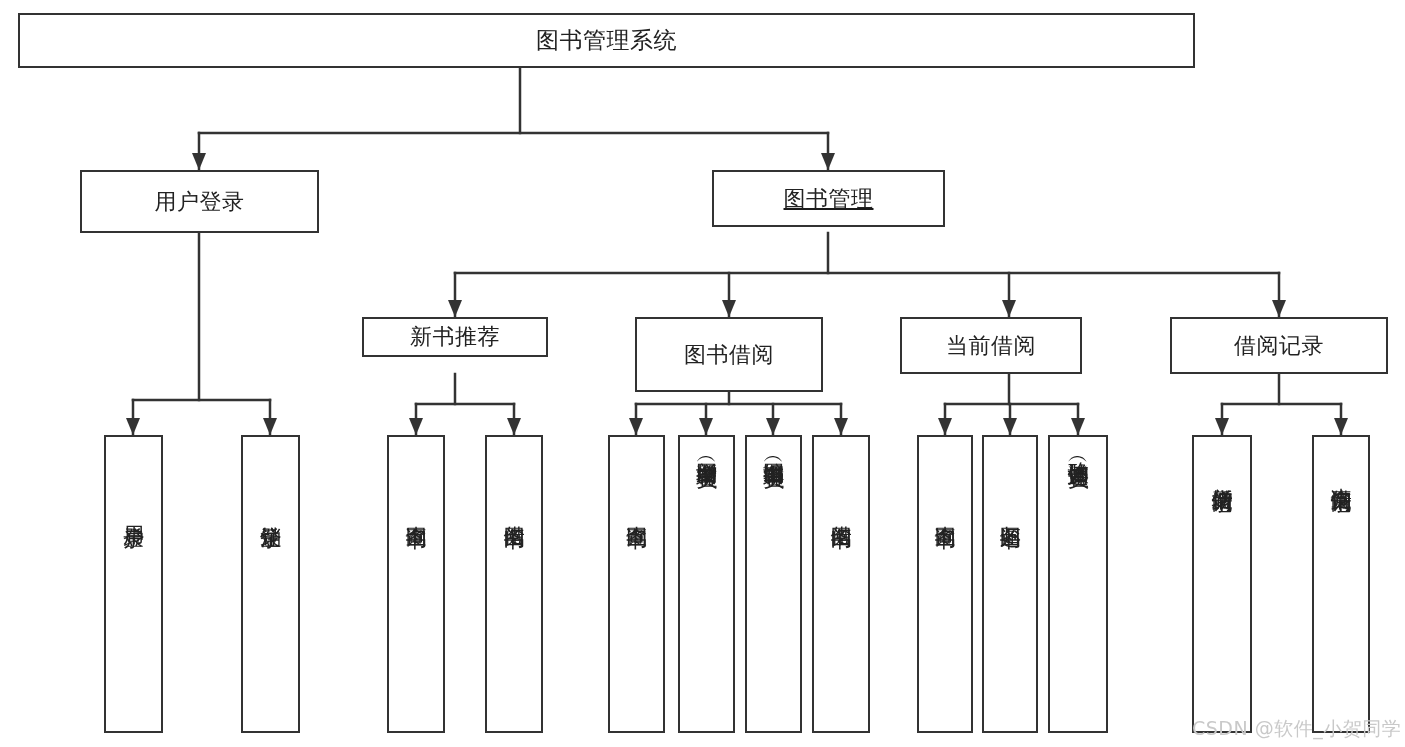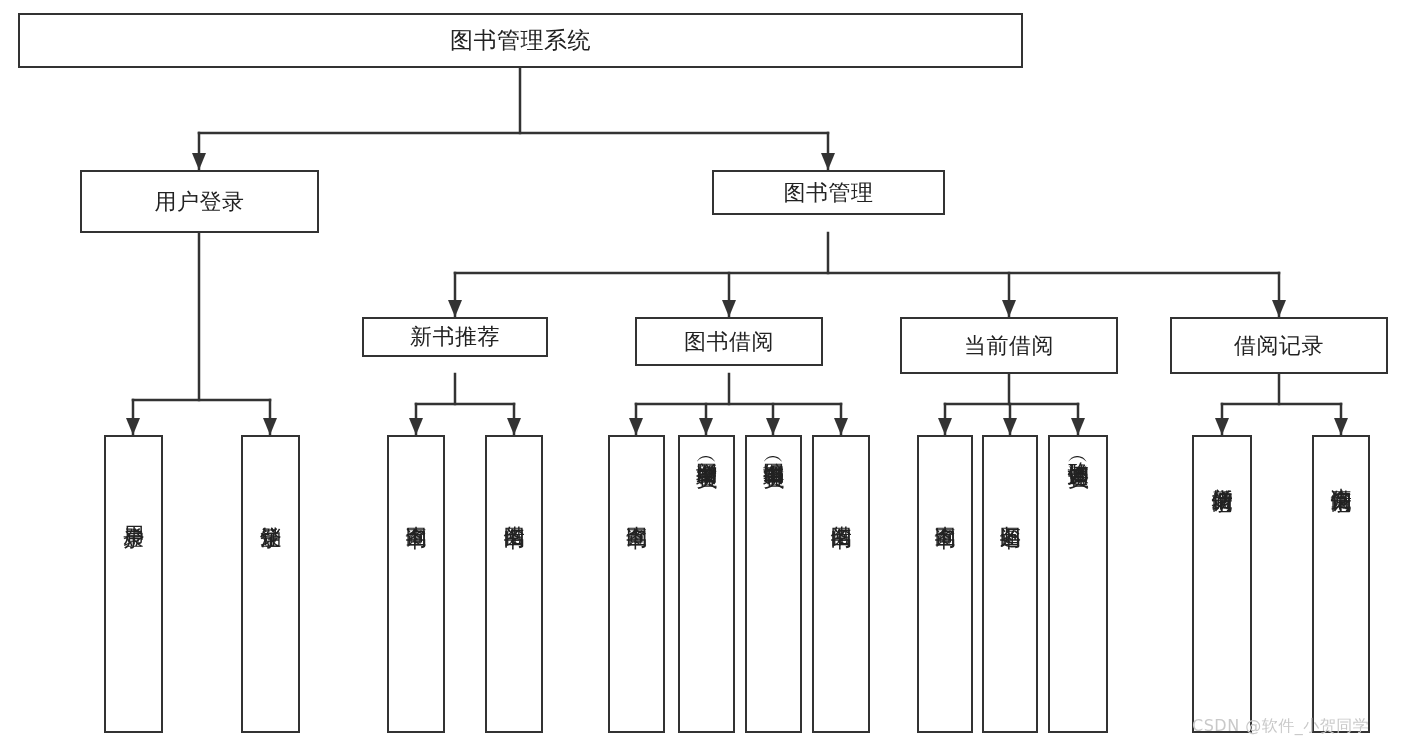--- a/index.html
+++ b/index.html
@@ -62,21 +62,21 @@
     writing-mode: vertical-rl;
     text-orientation: upright;
     font-size: 21px;
     line-height: 1.08;
     letter-spacing: 1px;
     white-space: nowrap;
     display: block;
   }
   .watermark {
     position: absolute;
-    font-size: 16px;
+    font-size: 19px;
     color: #c9c9c9;
     white-space: nowrap;
     z-index: 5;
     letter-spacing: 0.5px;
   }
 </style>
 </head>
 <body>
 
 <div id="canvas">
@@ -129,38 +129,38 @@
       <line x1="1078" y1="404" x2="1078" y2="434" stroke="#333333" stroke-width="2.5" stroke-linecap="square"></line>
       <path d="M 1071 418 L 1085 418 L 1078 435 Z" fill="#333333"></path>
       <line x1="1279" y1="374" x2="1279" y2="404" stroke="#333333" stroke-width="2.5" stroke-linecap="square"></line>
       <line x1="1222" y1="404" x2="1341" y2="404" stroke="#333333" stroke-width="2.5" stroke-linecap="square"></line>
       <line x1="1222" y1="404" x2="1222" y2="434" stroke="#333333" stroke-width="2.5" stroke-linecap="square"></line>
       <path d="M 1215 418 L 1229 418 L 1222 435 Z" fill="#333333"></path>
       <line x1="1341" y1="404" x2="1341" y2="434" stroke="#333333" stroke-width="2.5" stroke-linecap="square"></line>
       <path d="M 1334 418 L 1348 418 L 1341 435 Z" fill="#333333"></path>
     </svg>
 
-  <div class="node root horiz" style="left:18px; top:13px; width:1005px; height:55px;">
+  <div class="node root horiz" style="left:18px; top:13px; width:1177px; height:55px;">
     <span class="label">图书管理系统</span>
   </div>
 
   <div class="node horiz" style="left:80px; top:170px; width:239px; height:63px;">
     <span class="label">用户登录</span>
   </div>
-  <div class="node horiz" style="left:712px; top:170px; width:233px; height:45px;">
+  <div class="node horiz" style="left:712px; top:170px; width:233px; height:57px;text-decoration:underline;">
     <span class="label">图书管理</span>
   </div>
 
   <div class="node horiz" style="left:362px; top:317px; width:186px; height:40px;">
     <span class="label">新书推荐</span>
   </div>
-  <div class="node horiz" style="left:635px; top:317px; width:188px; height:49px;">
+  <div class="node horiz" style="left:635px; top:317px; width:188px; height:75px;">
     <span class="label">图书借阅</span>
   </div>
-  <div class="node horiz" style="left:900px; top:317px; width:218px; height:57px;">
+  <div class="node horiz" style="left:900px; top:317px; width:182px; height:57px;">
     <span class="label">当前借阅</span>
   </div>
   <div class="node horiz" style="left:1170px; top:317px; width:218px; height:57px;justify-content:center;">
     <span class="label">借阅记录</span>
   </div>
 
   <div class="node vert" style="left:104px; top:435px; width:59px; height:298px; padding-top:72px;">
     <span class="label">用户登录</span>
   </div>
   <div class="node vert" style="left:241px; top:435px; width:59px; height:298px; padding-top:72px;">

